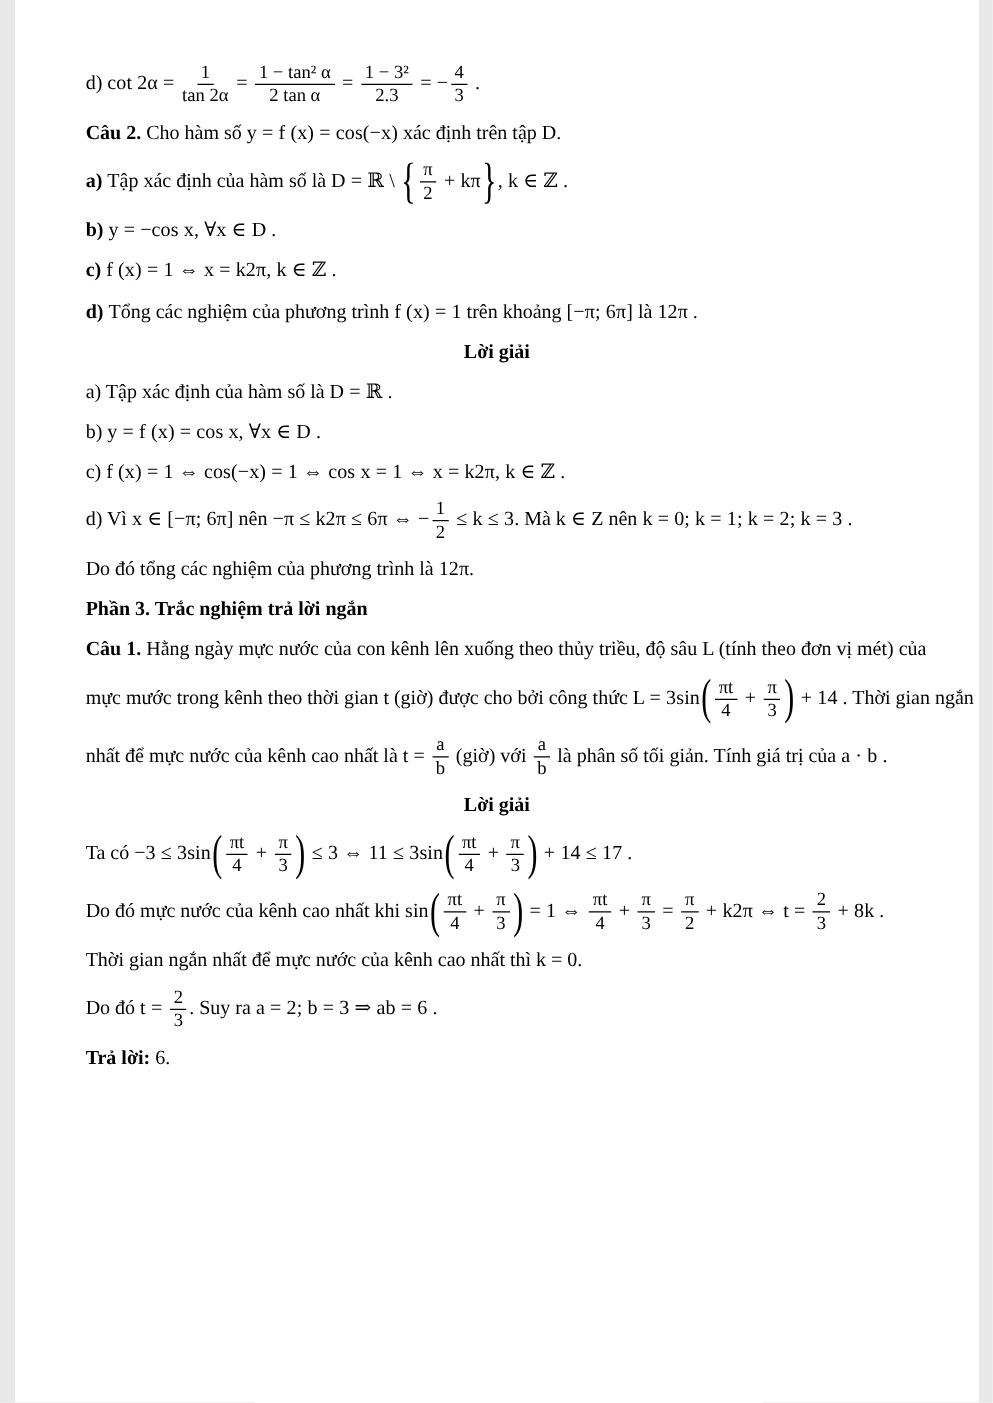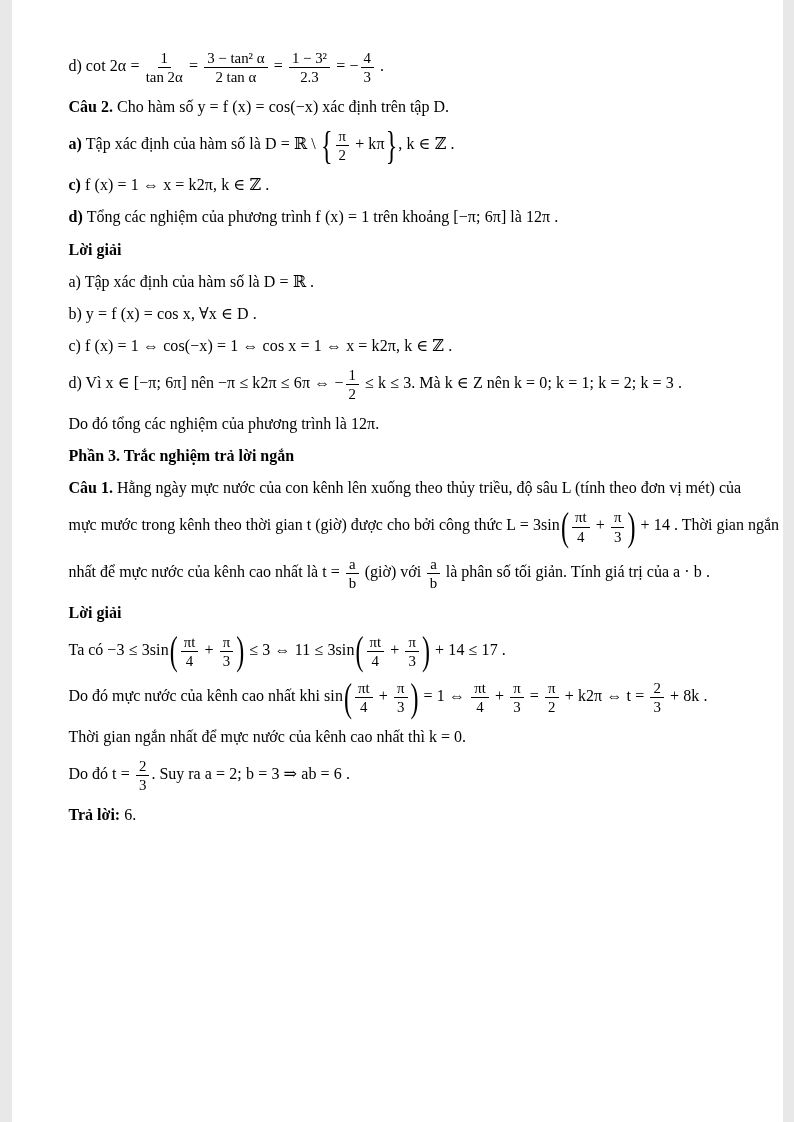--- a/index.html
+++ b/index.html
@@ -15,21 +15,21 @@
     font-size:16px;
     color:#000000;
     overflow:hidden;
   }
   .line {
     white-space:nowrap;
     margin-bottom:11px;
     line-height:1.32;
     text-align:left;
   }
-  .line.center { text-align:left; }
+  .line.center { text-align:center; }
   .text, .math { font-family:"Liberation Serif","DejaVu Serif",serif; }
   .bold { font-weight:bold; }
   .math { letter-spacing:0.1px; }
   .frac {
     display:inline-flex;
     flex-direction:column;
     align-items:center;
     vertical-align:middle;
     line-height:1.08;
     font-size:0.93em;
@@ -50,34 +50,35 @@
   }
 </style>
 </head>
 <body>
 
 <div class="page" id="doc-page">
     <div class="line"><span class="text">d) </span><span class="math">cot 2α = </span><span class="frac">
         <span class="num">1</span>
         <span class="den">tan 2α</span>
       </span><span class="math"> = </span><span class="frac">
-        <span class="num">3 − tan² α</span>
+        <span class="num">1 − tan² α</span>
         <span class="den">2 tan α</span>
       </span><span class="math"> = </span><span class="frac">
         <span class="num">1 − 3²</span>
         <span class="den">2.3</span>
       </span><span class="math"> = −</span><span class="frac">
         <span class="num">4</span>
         <span class="den">3</span>
       </span><span class="text"> .</span></div>
     <div class="line"><span class="bold">Câu 2. </span><span class="text">Cho hàm số </span><span class="math">y = f (x) = cos(−x)</span><span class="text"> xác định trên tập D.</span></div>
     <div class="line"><span class="bold">a) </span><span class="text">Tập xác định của hàm số là </span><span class="math">D = ℝ \ </span><span class="big">{</span><span class="frac">
         <span class="num">π</span>
         <span class="den">2</span>
       </span><span class="math"> + kπ</span><span class="big">}</span><span class="math">, k ∈ ℤ</span><span class="text"> .</span></div>
+    <div class="line"><span class="bold">b) </span><span class="math">y = −cos x, ∀x ∈ D</span><span class="text"> .</span></div>
     <div class="line"><span class="bold">c) </span><span class="math">f (x) = 1 ⇔ x = k2π, k ∈ ℤ</span><span class="text"> .</span></div>
     <div class="line"><span class="bold">d) </span><span class="text">Tổng các nghiệm của phương trình </span><span class="math">f (x) = 1</span><span class="text"> trên khoảng </span><span class="math">[−π; 6π]</span><span class="text"> là </span><span class="math">12π</span><span class="text"> .</span></div>
     <div class="line center"><span class="bold">Lời giải</span></div>
     <div class="line"><span class="text">a) Tập xác định của hàm số là </span><span class="math">D = ℝ</span><span class="text"> .</span></div>
     <div class="line"><span class="text">b) </span><span class="math">y = f (x) = cos x, ∀x ∈ D</span><span class="text"> .</span></div>
     <div class="line"><span class="text">c) </span><span class="math">f (x) = 1 ⇔ cos(−x) = 1 ⇔ cos x = 1 ⇔ x = k2π, k ∈ ℤ</span><span class="text"> .</span></div>
     <div class="line"><span class="text">d) Vì </span><span class="math">x ∈ [−π; 6π]</span><span class="text"> nên </span><span class="math">−π ≤ k2π ≤ 6π ⇔ −</span><span class="frac">
         <span class="num">1</span>
         <span class="den">2</span>
       </span><span class="math"> ≤ k ≤ 3</span><span class="text">. Mà </span><span class="math">k ∈ Z</span><span class="text"> nên </span><span class="math">k = 0; k = 1; k = 2; k = 3</span><span class="text"> .</span></div>

